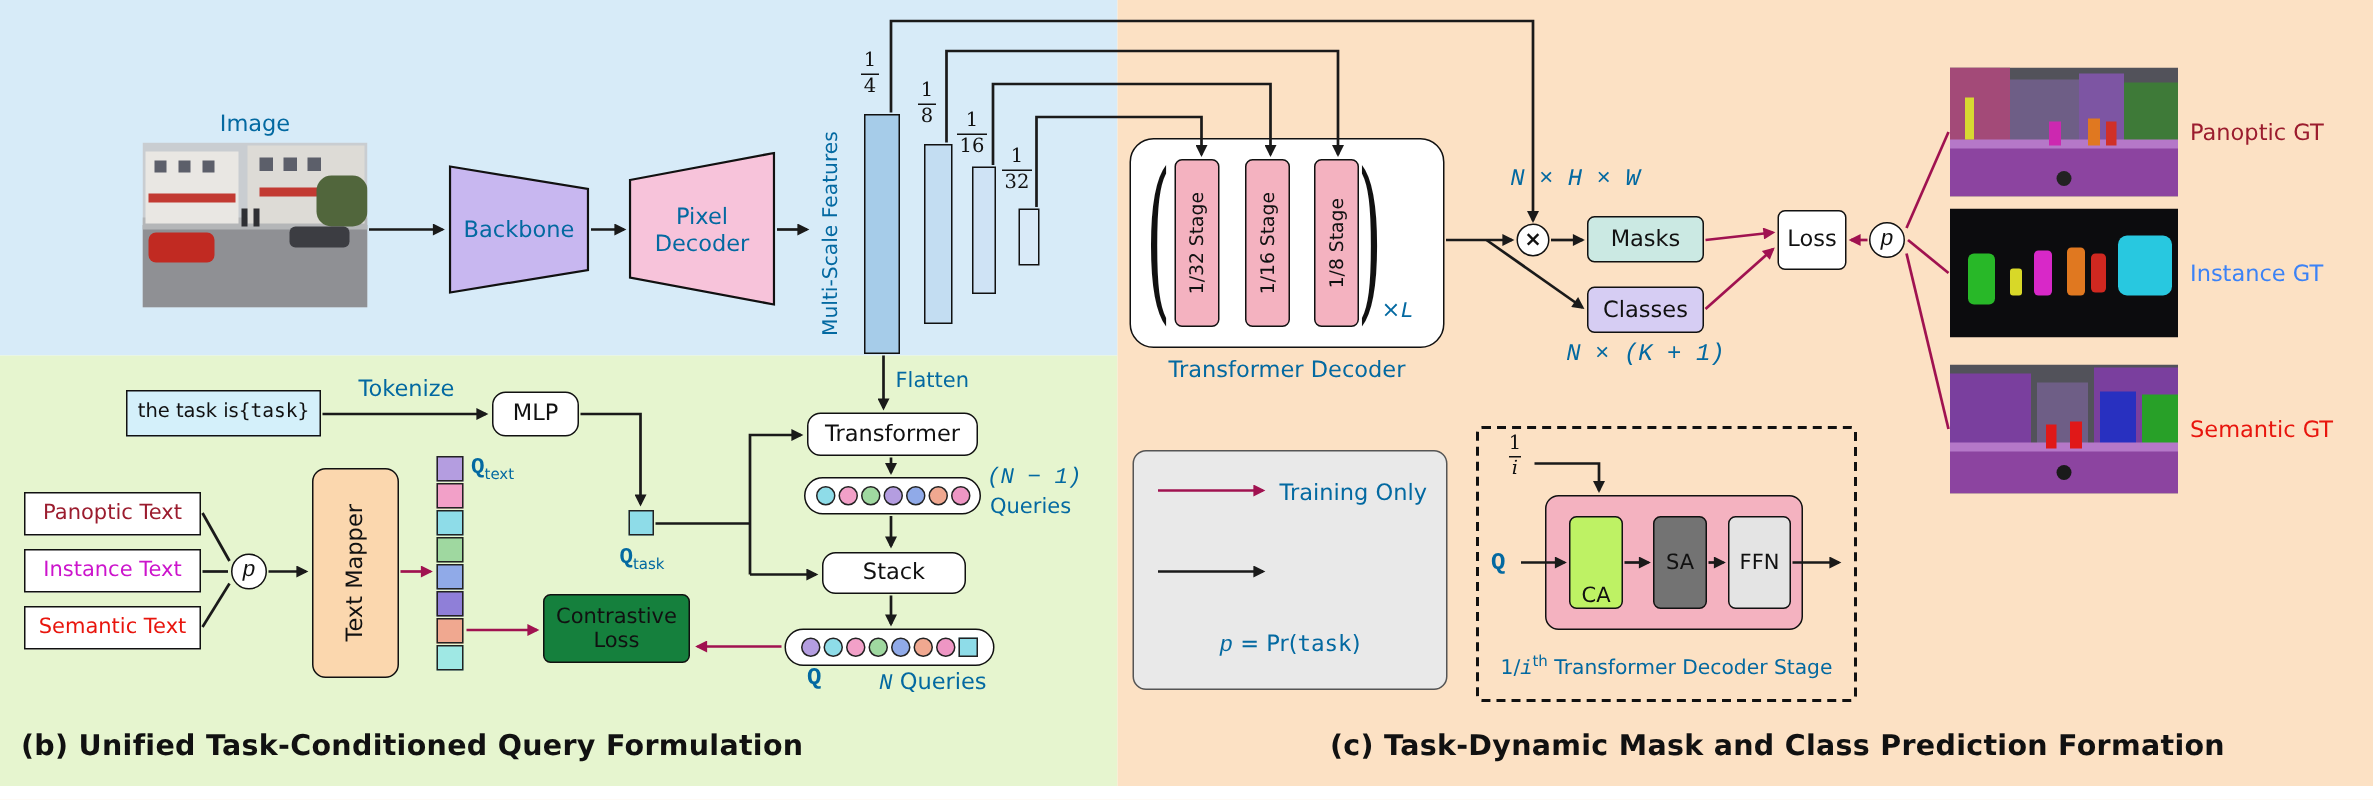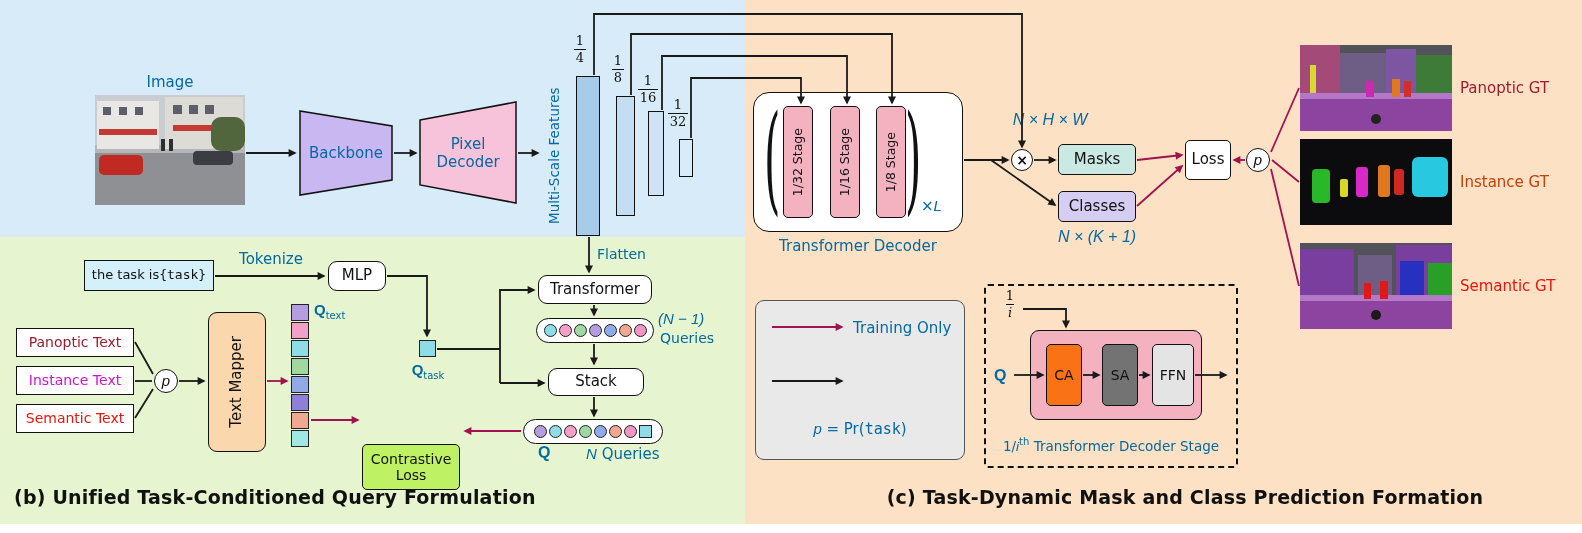--- a/index.html
+++ b/index.html
@@ -7,21 +7,21 @@
 body{font-family:"DejaVu Sans","Liberation Sans",sans-serif;color:#111}
 #canvas{position:relative;width:1582px;height:533px;overflow:hidden;background:#fff}
 .region{position:absolute;z-index:1}
 .abs{position:absolute;z-index:3}
 .lbl{position:absolute;z-index:4;color:#0369a1;font-size:15px;line-height:1.2;white-space:nowrap}
 .ctr{text-align:center;white-space:normal}
 .title{position:absolute;z-index:5;font-weight:700;font-size:19px;letter-spacing:.2px;white-space:nowrap}
 .box{position:absolute;z-index:3;display:flex;align-items:center;justify-content:center;border:1.4px solid #111;font-size:15px;line-height:1.15;text-align:center;background:#fff}
 .r5{border-radius:5px}.r9{border-radius:9px}.r16{border-radius:16px}
 .circle{border-radius:50%}
-.serif{font-family:Liberation Sans, sans-serif}
+.serif{font-family:Liberation Mono, monospace}
 .it{font-style:italic}
 .bold{font-weight:700}
 .mono{font-family:"DejaVu Sans Mono","Liberation Mono",monospace}
 .vtext{writing-mode:vertical-rl;transform:rotate(180deg)}
 .frac{position:absolute;z-index:4;display:flex;flex-direction:column;align-items:center;font-family:"DejaVu Serif","Liberation Serif",serif;font-size:13px;line-height:1.05}
 .frac .den{border-top:1.1px solid #111;padding:1px 2px 0}
 .frac .num{padding:0 2px 1px}
 .dot{width:13px;height:13px;border-radius:50%;border:1px solid #222;flex:0 0 auto}
 .qsq{border:1px solid #222;flex:0 0 auto;display:block}
 .paren{position:absolute;z-index:3;font-family:"DejaVu Serif","Liberation Serif",serif;font-size:42px;line-height:1;transform:scaleY(2.8);transform-origin:50% 50%;color:#111}
@@ -160,21 +160,21 @@
     <svg width="152" height="86">
       <rect width="152" height="86" fill="#0c0c0e"></rect>
       <rect x="12" y="30" width="18" height="34" rx="4" fill="#28b828"></rect>
       <rect x="40" y="40" width="8" height="18" rx="2" fill="#d8d828"></rect>
       <rect x="56" y="28" width="12" height="30" rx="3" fill="#d828c8"></rect>
       <rect x="78" y="26" width="12" height="32" rx="3" fill="#e07820"></rect>
       <rect x="94" y="30" width="10" height="26" rx="3" fill="#d02820"></rect>
       <rect x="112" y="18" width="36" height="40" rx="6" fill="#28c8e0"></rect>
     </svg>
   </div>
-  <div class="lbl" style="left: 1460px; top: 173px; color: #c2410c;">Instance GT</div>
+  <div class="lbl" style="left: 1460px; top: 173px; color: #3b82f6;">Instance GT</div>
 
   <div class="abs" style="left:1300px;top:243px">
     <svg width="152" height="86">
       <rect width="152" height="86" fill="#52525a"></rect>
       <rect x="0" y="6" width="54" height="50" fill="#7a3f9e"></rect>
       <rect x="58" y="12" width="34" height="44" fill="#6e5e86"></rect>
       <rect x="96" y="2" width="56" height="54" fill="#7a3f9e"></rect>
       <rect x="100" y="18" width="24" height="38" fill="#2830c0"></rect>
       <rect x="128" y="20" width="24" height="36" fill="#28a028"></rect>
       <rect x="0" y="52" width="152" height="8" fill="#b578c8"></rect>
@@ -190,21 +190,21 @@
   <div class="lbl" style="left:853px;top:319px">Training Only</div>
   <div class="lbl ctr" style="left:762px;top:420px;width:196px"><span class="serif it">p</span><span> = Pr(</span><span class="mono">task</span><span>)</span></div>
 
   <div class="abs" style="left:984px;top:284px;width:254px;height:184px;border:2px dashed #111;border-radius:4px;z-index:2"></div>
   <div class="frac" style="left:1000px;top:289px;width:20px">
       <span class="num">1</span>
       <span class="den it">i</span>
     </div>
   <div class="lbl serif bold" style="left:994px;top:366px;font-size:16px">Q</div>
   <div class="box r9" style="left: 1030px; top: 330px; width: 172px; height: 90px; background: rgb(244, 178, 192);"></div>
-  <div class="box r5" style="left: 1046px; top: 344px; width: 36px; height: 62px; font-size: 14px; background: #f97316;">
+  <div class="box r5" style="left: 1046px; top: 344px; width: 36px; height: 62px; font-size: 14px; background: #bef264; align-items: flex-end;">
       <span>CA</span>
     </div>
   <div class="box r5" style="left: 1102px; top: 344px; width: 36px; height: 62px; font-size: 14px; background: #737373;">
       <span>SA</span>
     </div>
   <div class="box r5" style="left: 1152px; top: 344px; width: 42px; height: 62px; font-size: 14px; background: rgb(228, 228, 228);">
       <span>FFN</span>
     </div>
   <div class="lbl ctr" style="left:986px;top:436px;width:250px;font-size:13.5px"><span>1/</span><span class="serif it">i</span><span class="sup">th</span><span> Transformer Decoder Stage</span></div>
 
@@ -274,21 +274,21 @@
     <span class="qsq" style="width: 18px; height: 17px; background: rgb(242, 160, 200);"></span>
     <span class="qsq" style="width: 18px; height: 17px; background: rgb(142, 220, 232);"></span>
     <span class="qsq" style="width: 18px; height: 17px; background: rgb(159, 216, 160);"></span>
     <span class="qsq" style="width: 18px; height: 17px; background: rgb(144, 170, 232);"></span>
     <span class="qsq" style="width: 18px; height: 17px; background: rgb(143, 127, 216);"></span>
     <span class="qsq" style="width: 18px; height: 17px; background: rgb(240, 168, 144);"></span>
     <span class="qsq" style="width: 18px; height: 17px; background: rgb(159, 232, 228);"></span>
   </div>
   <div class="lbl" style="left:314px;top:301px;font-size:15px"><span class="serif bold">Q</span><span class="sub">text</span></div>
 
-  <div class="box r5" style="left: 362px; top: 396px; width: 98px; height: 46px; font-size: 14px; background: #bef264; margin-top: 48px;">
+  <div class="box r5" style="left: 362px; top: 396px; width: 98px; height: 46px; font-size: 14px; background: #15803d;">
     <div>
         <div>Contrastive</div>
         <div>Loss</div>
       </div>
   </div>
 
   <svg class="wires" width="1582" height="533">
     <defs>
       <marker id="ab" viewBox="0 0 10 10" refX="8" refY="5" markerWidth="9" markerHeight="8" orient="auto" markerUnits="userSpaceOnUse">
           <path d="M0,0 L10,5 L0,10 z" fill="#1a1a1a"></path>

